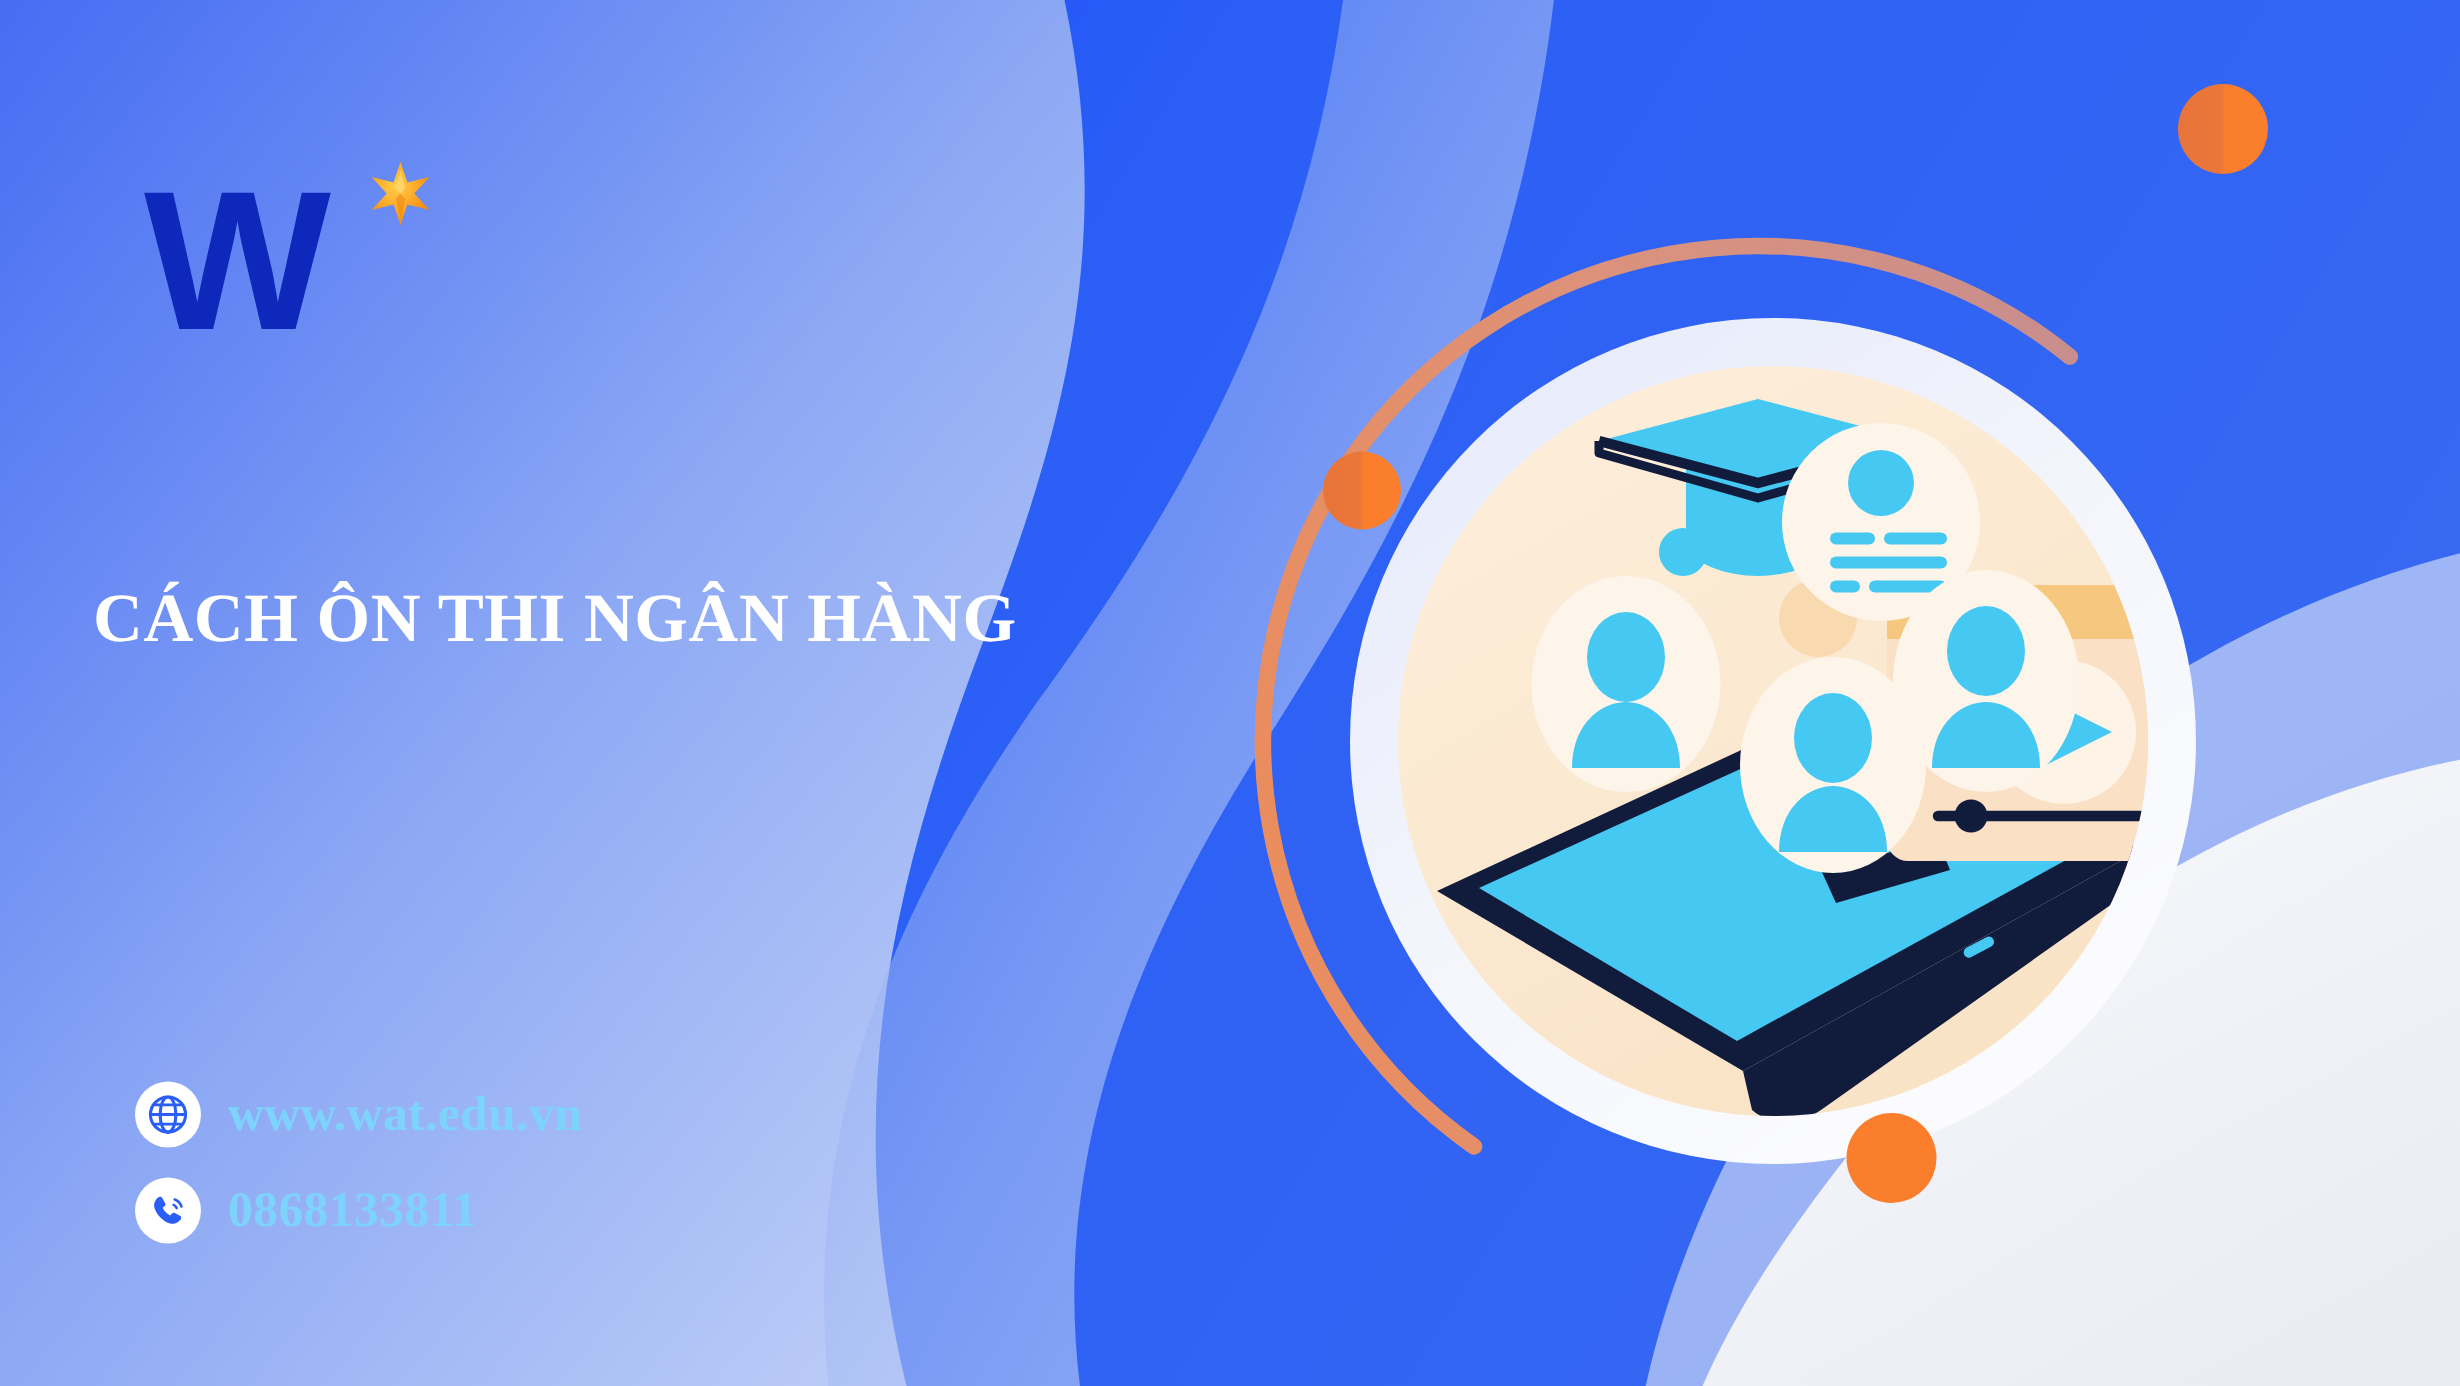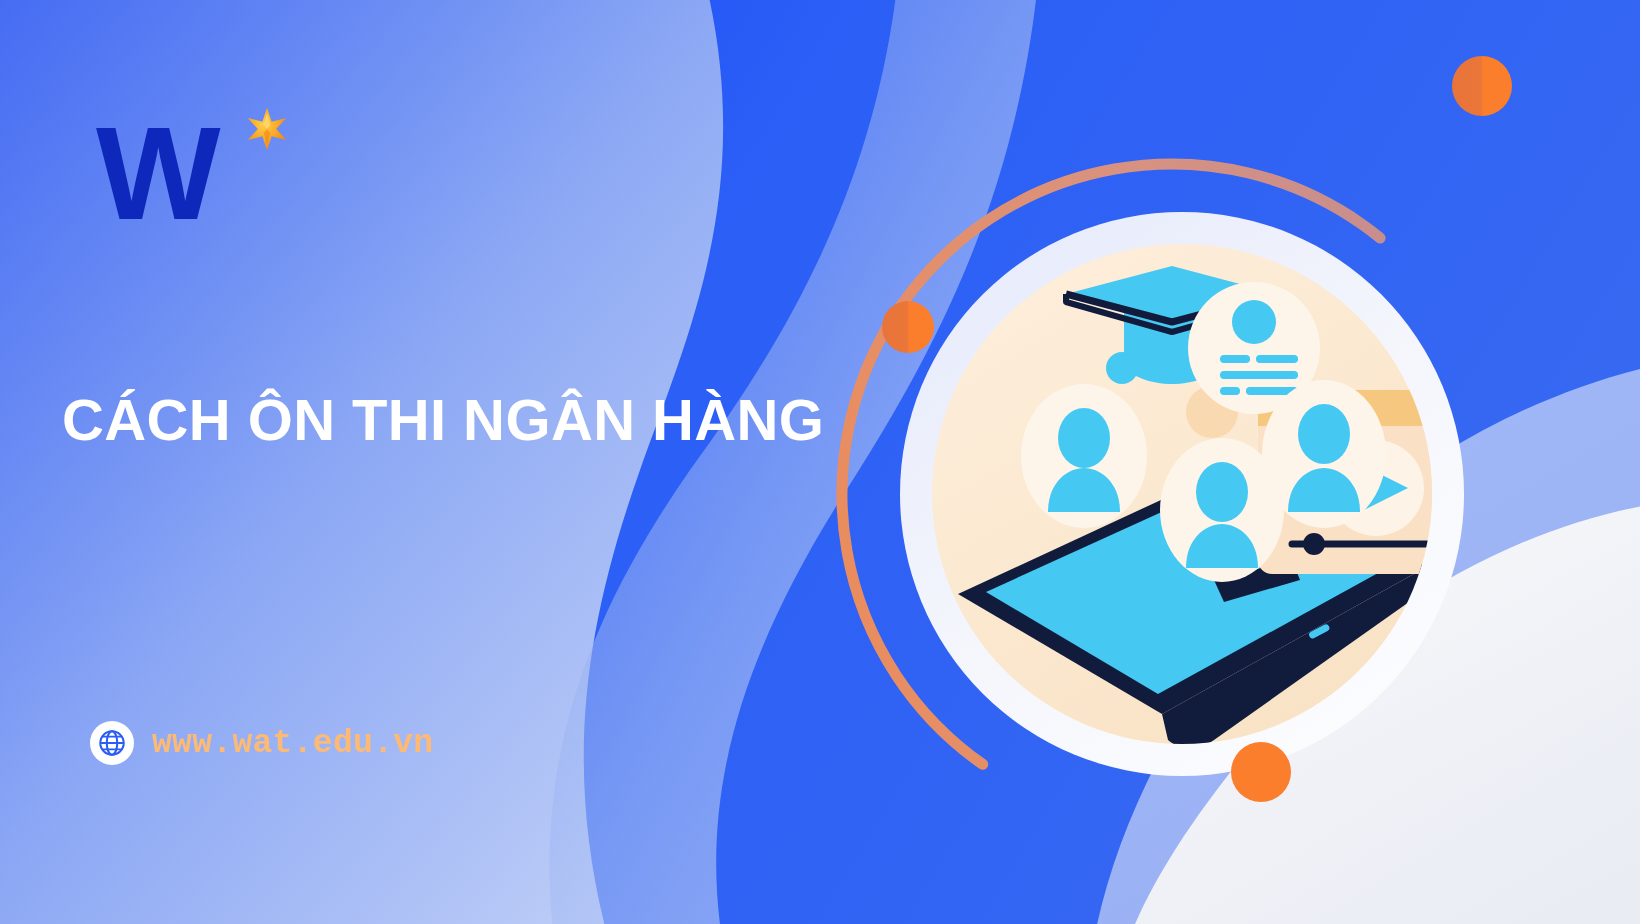--- a/index.html
+++ b/index.html
@@ -52,26 +52,26 @@
   
   #headline {
     position: absolute;
     left: 62px;
     top: 382px;
     width: 800px;
   }
   #headline .hl {
     display: block;
     color: #ffffff;
-    font-size: 58px;
+    font-size: 46px;
     font-weight: 800;
     line-height: 1.32;
     letter-spacing: 0.4px;
     white-space: nowrap;
-    font-family: Liberation Sans, sans-serif;
+    font-family: Liberation Serif, serif;
   }
   
   #contact {
     position: absolute;
     left: 90px;
     top: 714px;
   }
   .contact-row {
     display: flex;
     align-items: center;
@@ -83,26 +83,26 @@
     height: 44px;
     flex: 0 0 44px;
     border-radius: 50%;
     background: #ffffff;
     display: flex;
     align-items: center;
     justify-content: center;
     margin-right: 18px;
   }
   .contact-txt {
-    color: #fdba74;
+    color: #7dd3fc;
     font-size: 33px;
     font-weight: 700;
     letter-spacing: 0.3px;
     white-space: nowrap;
-    font-family: Liberation Mono, monospace;
+    font-family: Liberation Serif, serif;
     text-align: center;
   }
   
   #illustration {
     position: absolute;
     left: 862px;
     top: 162px;
     width: 640px;
     height: 640px;
   }
@@ -186,20 +186,30 @@
         <svg viewBox="0 0 32 32" width="30" height="30">
           <circle cx="16" cy="16" r="12.5" fill="none" stroke="#2a5ef6" stroke-width="2.2"></circle>
           <ellipse cx="16" cy="16" rx="5.6" ry="12.5" fill="none" stroke="#2a5ef6" stroke-width="2.2"></ellipse>
           <line x1="3.5" y1="16" x2="28.5" y2="16" stroke="#2a5ef6" stroke-width="2.2"></line>
           <line x1="5.6" y1="9.2" x2="26.4" y2="9.2" stroke="#2a5ef6" stroke-width="1.9"></line>
           <line x1="5.6" y1="22.8" x2="26.4" y2="22.8" stroke="#2a5ef6" stroke-width="1.9"></line>
         </svg>
       </span>
       <span class="contact-txt">www.wat.edu.vn</span>
     </div>
+    <div class="contact-row">
+      <span class="contact-ico">
+        <svg viewBox="0 0 32 32" width="30" height="30">
+          <path d="M9.2 6.5 C6.6 8.4 5.4 11.6 6.6 14.8 C8.4 19.8 12.4 23.6 17.4 25.2 C20.4 26.1 23.4 24.8 25.1 22.3 C25.7 21.4 25.4 20.3 24.5 19.8 L21.1 17.9 C20.3 17.4 19.3 17.6 18.7 18.3 L17.6 19.6 C15.2 18.4 13.3 16.5 12.2 14.1 L13.5 13 C14.2 12.4 14.4 11.4 13.9 10.6 L12 7.2 C11.5 6.3 10.2 5.9 9.2 6.5 Z" fill="#2a5ef6"></path>
+          <path d="M20.8 8.2 C23.0 9.1 24.8 10.9 25.6 13.1" fill="none" stroke="#2a5ef6" stroke-width="1.9" stroke-linecap="round"></path>
+          <path d="M20.0 12.0 C21.0 12.5 21.8 13.3 22.2 14.3" fill="none" stroke="#2a5ef6" stroke-width="1.9" stroke-linecap="round"></path>
+        </svg>
+      </span>
+      <span class="contact-txt">0868133811</span>
+    </div>
   </div>
 
   <svg class="layer" viewBox="0 0 1640 924">
 
     <circle cx="1172" cy="494" r="330" fill="none" stroke="url(#gRose)" stroke-width="11" stroke-linecap="round" stroke-dasharray="1060 1100" transform="rotate(125 1172 494)"></circle>
   </svg>
 
   <svg id="illustration" viewBox="0 0 640 640">
     <defs>
       <clipPath id="clipCream">

